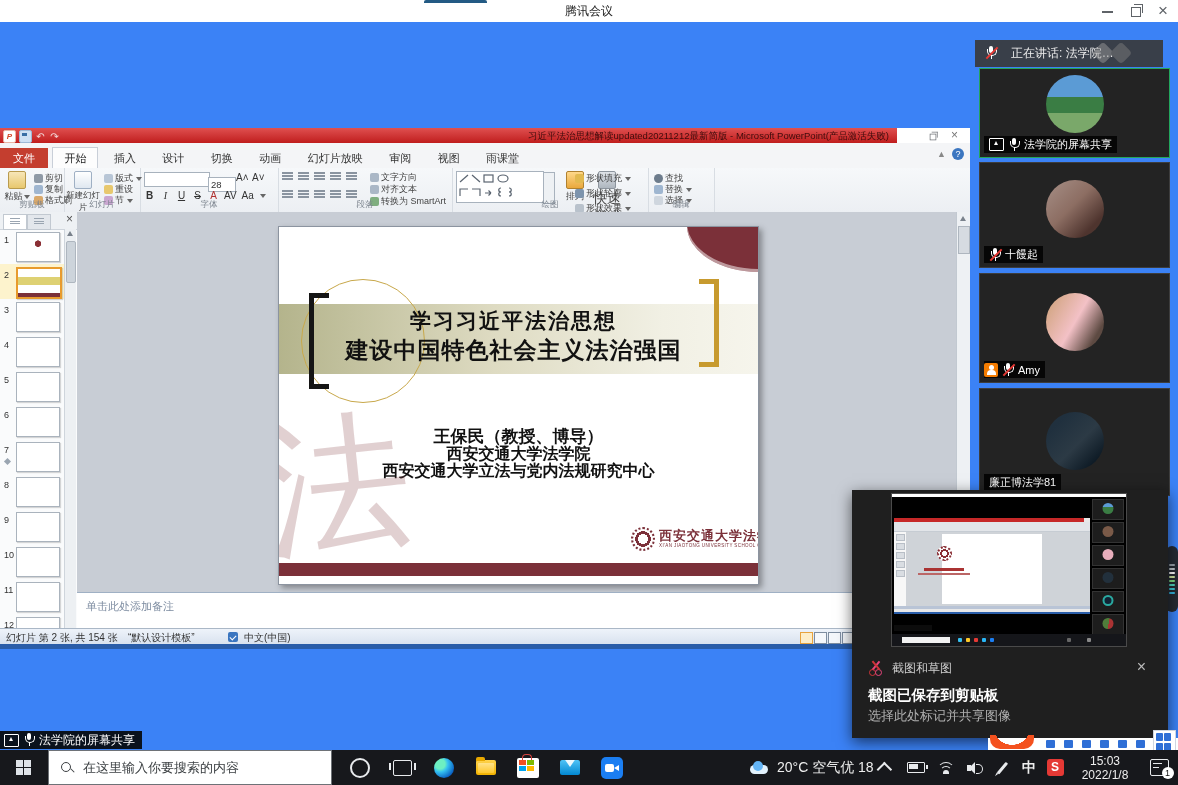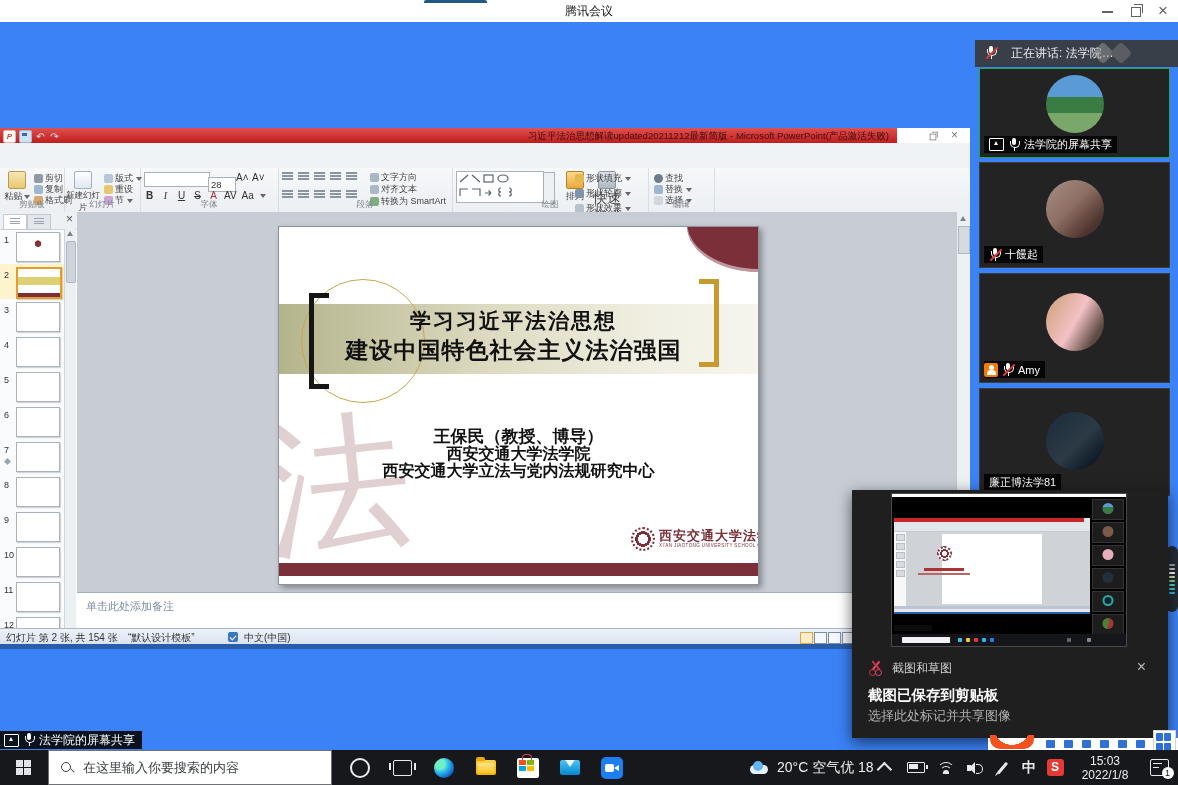--- a/index.html
+++ b/index.html
@@ -113,21 +113,21 @@
   .statusbar{position:absolute;left:0;top:500px;width:970px;height:16px;background:linear-gradient(#eef3fa,#d7e1ee);border-top:1px solid #aab7c6;font-size:10px;color:#333;}
   .statusbar .seg{position:absolute;top:2px;}
   .spell{position:absolute;top:2.5px;width:10px;height:10px;background:#3b76c0;border-radius:2px;}
   .spell:before{content:"";position:absolute;left:2px;top:3px;width:5px;height:3px;border-left:1.5px solid #fff;border-bottom:1.5px solid #fff;transform:rotate(-45deg);}
   .viewico{position:absolute;top:2.5px;width:11px;height:10px;border:1px solid #7d8da0;background:#f4f7fb;}
   .viewico.active{border-color:#e8a33d;background:#fdeec9;}
 
   .taskline{position:absolute;left:0;top:644px;width:970px;height:5px;background:#2a5da8;}
 
   
-  .sb-header{position:absolute;left:975px;top:40px;width:203px;height:27px;background:rgba(58,58,58,.92);}
+  .sb-header{position:absolute;left:975px;top:40px;width:188px;height:27px;background:rgba(58,58,58,.92);}
   .sb-header .txt{position:absolute;left:36px;top:0;height:27px;line-height:27px;font-size:12px;color:#eee;}
   .mic{position:relative;display:inline-block;width:12px;height:14px;}
   .mic .cap{position:absolute;left:4px;top:0;width:4px;height:7px;background:#fff;border-radius:2px;}
   .mic .arc{position:absolute;left:2px;top:3px;width:8px;height:6px;border:1.5px solid #fff;border-top:none;border-radius:0 0 6px 6px;}
   .mic .stem{position:absolute;left:5.5px;top:9px;width:1.5px;height:4px;background:#fff;}
   .mic.muted:after{content:"";position:absolute;left:-1px;top:6px;width:16px;border-top:2px solid #e53935;transform:rotate(-45deg);}
   .wm-logo{position:absolute;left:120px;top:3px;width:60px;height:20px;opacity:.5;}
   .wm-logo i{position:absolute;width:16px;height:16px;background:#9a9a9a;border-radius:4px;transform:rotate(45deg);top:2px;}
   .wm-logo i.b{left:18px;background:#7c7c7c;}
   .tile{position:absolute;left:979px;width:191px;background:#232323;border:1px solid #3d3d3d;box-sizing:border-box;}
@@ -290,20 +290,34 @@
           <i class="q q-redo"></i>
         </div>
         <span class="ptitle nw">习近平法治思想解读updated20211212最新简版 - Microsoft PowerPoint(产品激活失败)</span>
       </div>
       <div class="pbtn" style="right:26px;">
           <i class="restore-glyph"></i>
         </div>
       <div class="pbtn pclose" style="right:4px;"></div>
     </div>
 
+    <div class="tabrow">
+      <span class="ptab file">文件</span>
+      <span class="ptab active">开始</span>
+      <span class="ptab">插入</span>
+      <span class="ptab">设计</span>
+      <span class="ptab">切换</span>
+      <span class="ptab">动画</span>
+      <span class="ptab">幻灯片放映</span>
+      <span class="ptab">审阅</span>
+      <span class="ptab">视图</span>
+      <span class="ptab">雨课堂</span>
+      <span class="tab-extra" style="right:24px;">▲</span>
+      <span class="help-dot" style="right:6px;">?</span>
+    </div>
 
     <div class="ribbon">
       <div class="grp" style="left:0;width:64px;">
         <div class="bigbtn" style="left:2px;">
           <i class="bico ico-paste"></i>
           <span>粘贴</span><i class="dda"></i>
         </div>
         <div class="srow" style="left:34px;top:4px;">
             <i class="sico" style="background:#8f9aa6;"></i>
             <span>剪切</span>

